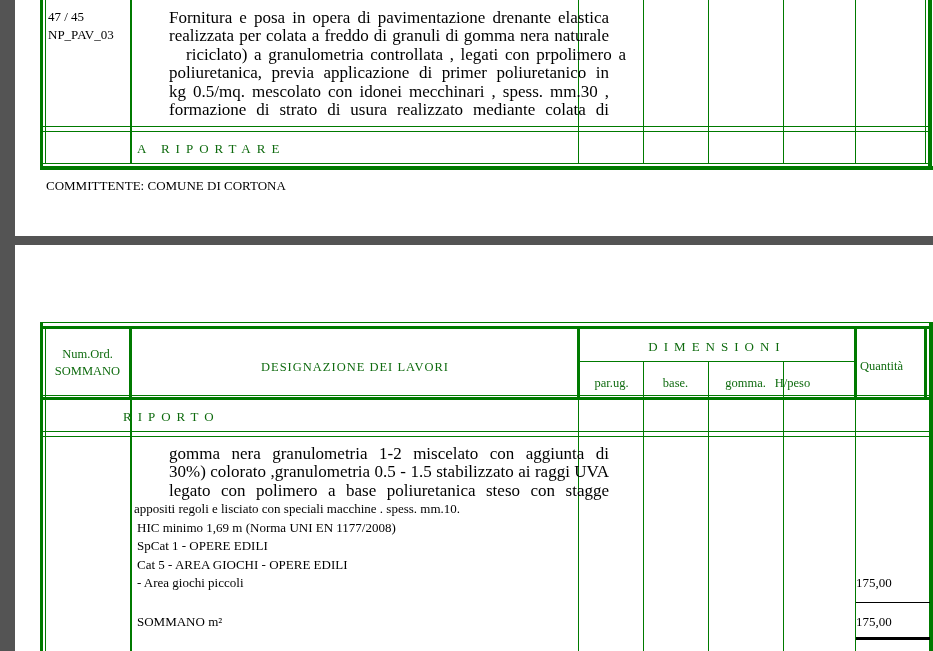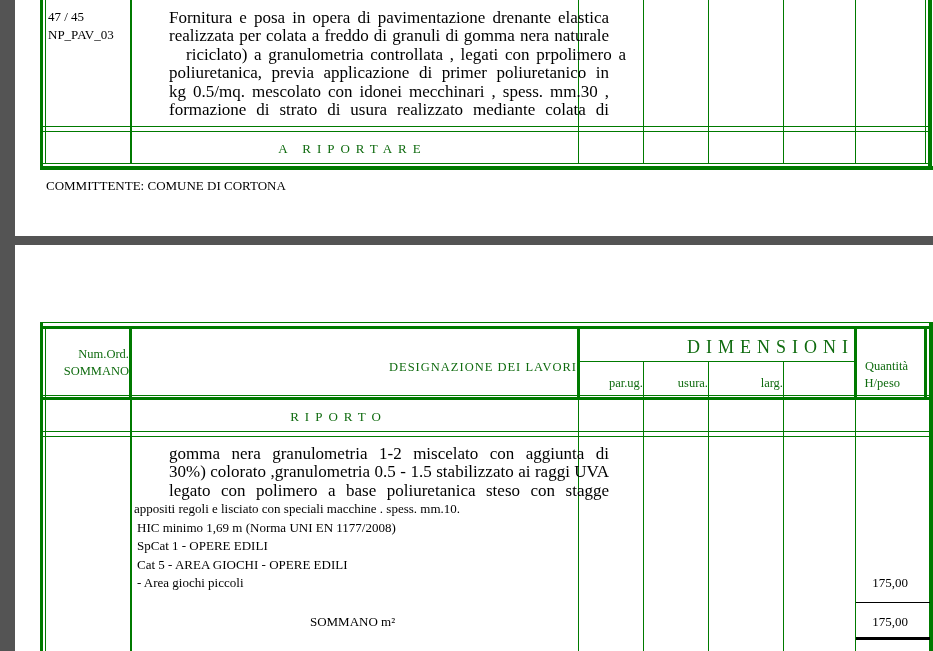--- a/index.html
+++ b/index.html
@@ -4,22 +4,22 @@
 <style>
   html,body{margin:0;padding:0;background:#ffffff;}
   .canvas{position:relative;width:933px;height:651px;background:#ffffff;overflow:hidden;}
   .chrome{position:absolute;background:#545454;}
   .gl{position:absolute;background:#007a00;}
   .bl{position:absolute;background:#000000;}
   .txt{position:absolute;font-family:"Liberation Serif",serif;font-size:13px;color:#000000;line-height:18.5px;white-space:nowrap;}
   .jl{white-space:normal;text-align:justify;text-align-last:justify;height:19px;overflow:hidden;font-size:17px;margin-left:32px;}
   .green{color:#0f6b0f;}
   .sp{letter-spacing:6px;}
-  .ctr{text-align:right;}
-  .rt{text-align:center;}
+  .ctr{text-align:center;}
+  .rt{text-align:left;}
   .hdr{font-size:12.5px;color:#0f6b0f;}
 </style>
 </head>
 <body>
 
 <div class="canvas">
 
   <div class="chrome" style="left:0;top:0;width:15px;height:651px"></div>
   <div class="chrome" style="left:15px;top:236px;width:918px;height:9px"></div>
 
@@ -78,25 +78,25 @@
     <div class="gl" style="left:580px;top:361px;width:274px;height:1px"></div>
     <div class="gl" style="left:40px;top:395px;width:889px;height:1px"></div>
     <div class="gl" style="left:40px;top:397px;width:889px;height:3px"></div>
 
     <div class="gl" style="left:43px;top:431px;width:886px;height:1px"></div>
     <div class="gl" style="left:43px;top:436px;width:886px;height:1px"></div>
 
     <div class="txt hdr ctr" style="left:46px;top:347px;width:83px;line-height:15px">Num.Ord.</div>
     <div class="txt hdr ctr" style="left:46px;top:364px;width:83px;line-height:15px">SOMMANO</div>
     <div class="txt hdr ctr" style="left:133px;top:358px;width:444px;letter-spacing:1px">DESIGNAZIONE DEI LAVORI</div>
-    <div class="txt hdr ctr sp" style="left:580px;top:338px;width:274px;font-size:18px">DIMENSIONI</div>
+    <div class="txt hdr ctr sp" style="left:580px;top:338px;width:274px;font-size:13px">DIMENSIONI</div>
     <div class="txt hdr ctr" style="left:580px;top:374px;width:63px">par.ug.</div>
-    <div class="txt hdr ctr" style="left:643px;top:374px;width:65px">usura.</div>
-    <div class="txt hdr ctr" style="left:708px;top:374px;width:75px">larg.</div>
-    <div class="txt hdr ctr" style="left:829px;top:374px;width:71px">H/peso</div>
+    <div class="txt hdr ctr" style="left:643px;top:374px;width:65px">base.</div>
+    <div class="txt hdr ctr" style="left:708px;top:374px;width:75px">gomma.</div>
+    <div class="txt hdr ctr" style="left:757px;top:374px;width:71px">H/peso</div>
     <div class="txt hdr ctr" style="left:855px;top:357px;width:53px">Quantità</div>
 
     <div class="txt green sp rt" style="left:123px;top:408px;width:431px">RIPORTO</div>
 
     <div class="txt jl" style="left:137px;top:445px;width:440px">gomma nera granulometria 1-2 miscelato con aggiunta di EPDM ( ca.</div>
     <div class="txt jl" style="left:137px;top:463px;width:440px">30%) colorato ,granulometria 0.5 - 1.5 stabilizzato ai raggi UVA UVB</div>
     <div class="txt jl" style="left:137px;top:482px;width:440px">legato con polimero a base poliuretanica steso con stagge metalliche ,</div>
     <div class="txt" style="left:134px;top:500px;width:440px">appositi regoli e lisciato con speciali macchine . spess. mm.10.</div>
     <div class="txt" style="left:137px;top:519px;width:440px">HIC minimo 1,69 m (Norma UNI EN 1177/2008)</div>
     <div class="txt" style="left:137px;top:537px;width:440px">SpCat 1 - OPERE EDILI</div>

